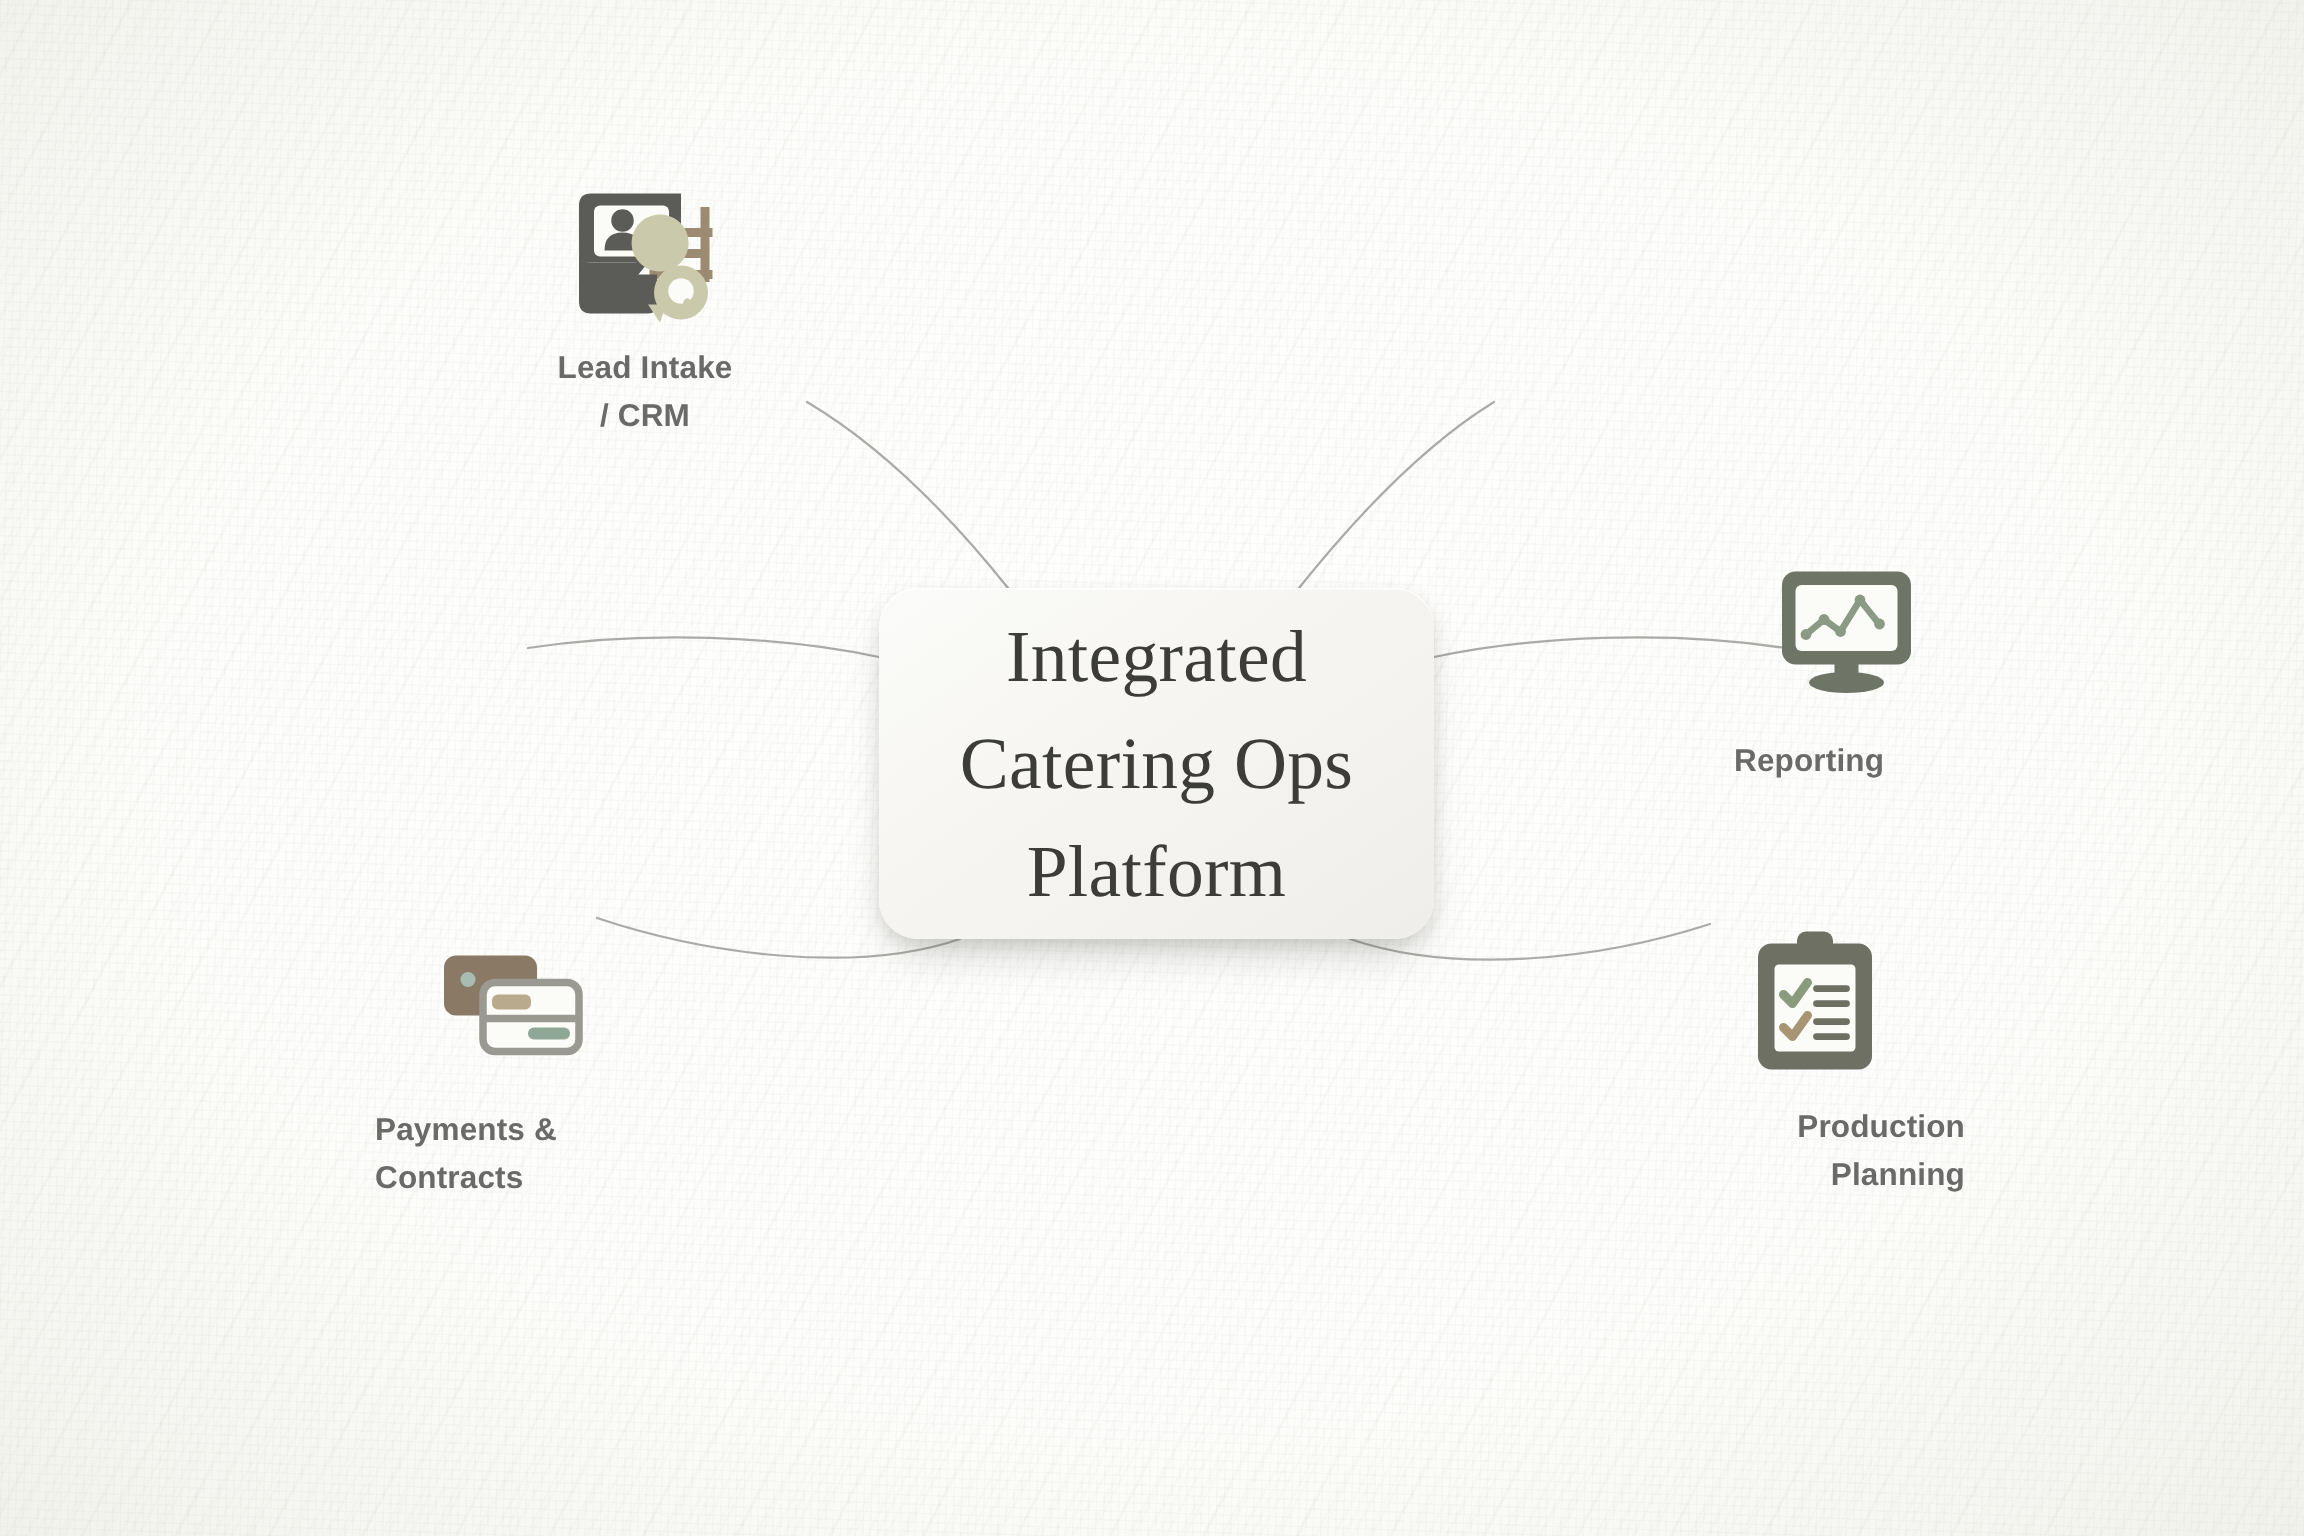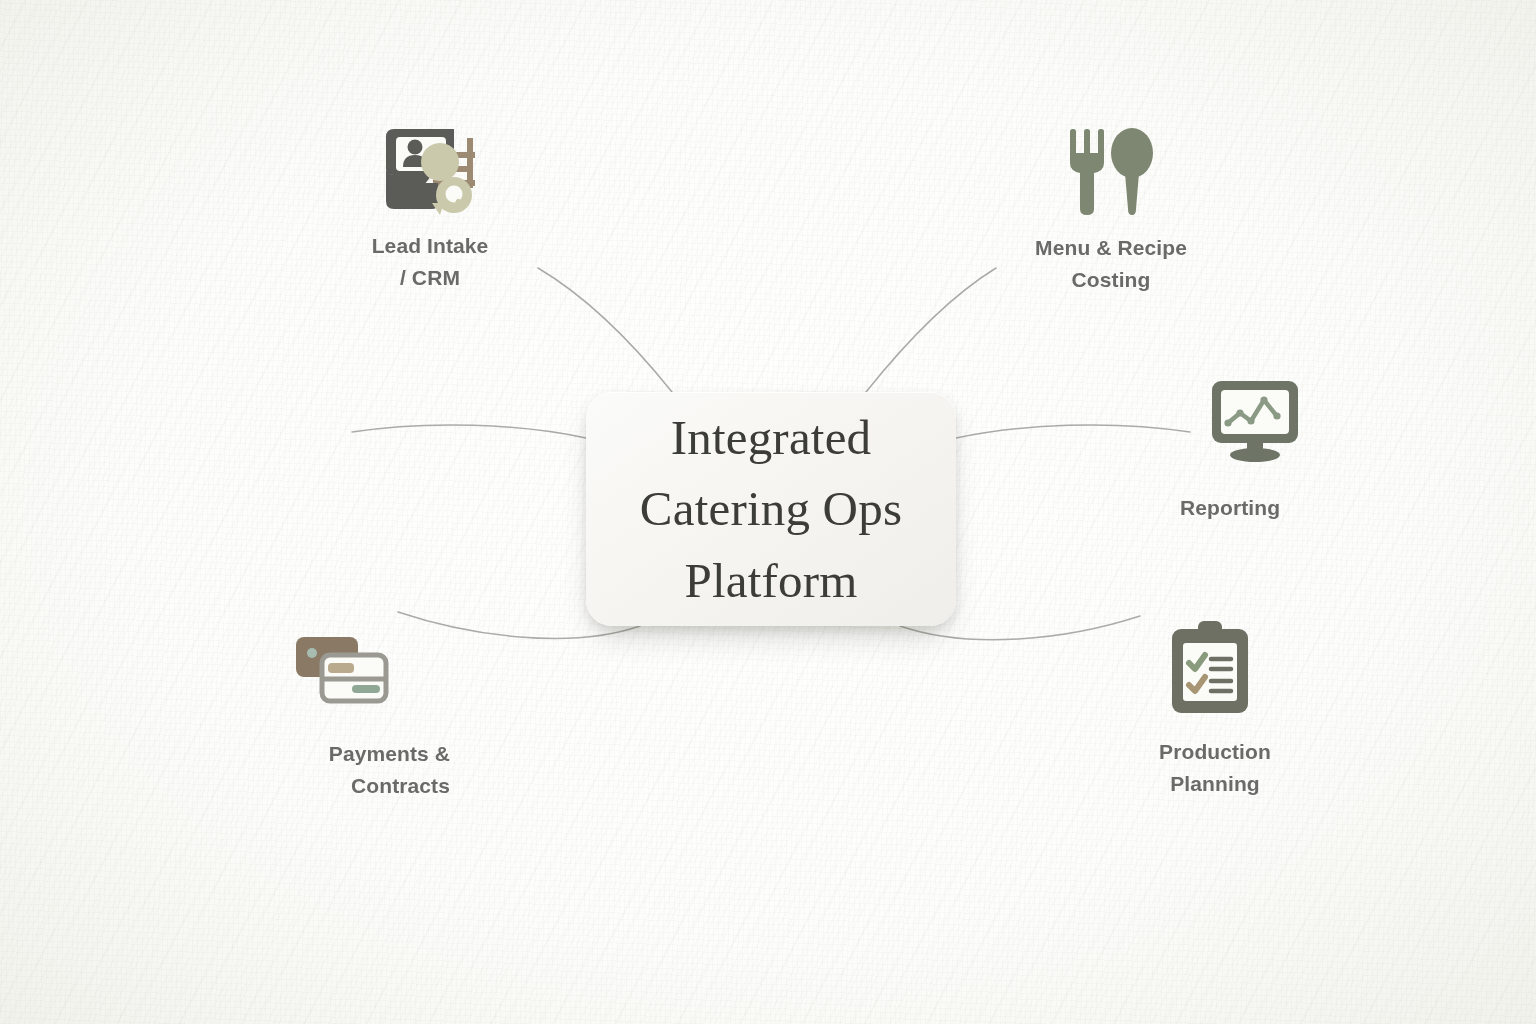--- a/index.html
+++ b/index.html
@@ -130,31 +130,31 @@
   .n-lead .node-label { text-align: center; margin-top: 10px; }
 
   .n-menu      { left: 1000px; top: 122px; width: 222px; }
   .n-menu .node-icon { margin-left: 52px; }
   .n-menu .node-label { text-align: center; margin-top: 12px; }
 
   .n-staff     { left: 196px; top: 384px; width: 200px; }
   .n-staff .node-icon { margin-left: 24px; }
   .n-staff .node-label { text-align: left; margin-top: 14px; }
 
-  .n-report    { left: 1180px; top: 372px; width: 180px; }
+  .n-report    { left: 1156px; top: 372px; width: 180px; }
   .n-report .node-icon { margin-left: 22px; }
   .n-report .node-label { text-align: left; margin-top: 22px; }
 
   .n-pay       { left: 250px; top: 624px; width: 200px; }
   .n-pay .node-icon { margin-left: 38px; }
-  .n-pay .node-label { text-align: right; margin-top: 16px; }
+  .n-pay .node-label { text-align: left; margin-top: 16px; }
 
   .n-prod      { left: 1120px; top: 620px; width: 190px; }
   .n-prod .node-icon { margin-left: 38px; }
-  .n-prod .node-label { text-align: center; margin-top: 18px; }
+  .n-prod .node-label { text-align: right; margin-top: 18px; }
 </style>
 </head>
 <body>
 
 <div id="canvas">
 
   <div class="texture-a"></div>
   <div class="texture-b"></div>
   <div class="texture-c"></div>
 
@@ -205,39 +205,20 @@
         <circle cx="74" cy="72" r="18" fill="#cbc9ab"></circle>
         <path d="M 62,86 L 70,80 L 74,90 Z" fill="#cbc9ab"></path>
         <circle cx="74" cy="71" r="8.5" fill="#fbfbf8"></circle>
         <rect x="78" y="75" width="10" height="5.5" rx="2.5" fill="#cbc9ab" transform="rotate(40 78 75)"></rect>
       </svg>
     </div>
     <div class="node-label">Lead Intake
 / CRM</div>
   </div>
 
-  <div class="node n-menu">
-    <div class="node-icon">
-      <svg width="104" height="96" viewBox="0 0 104 96" xmlns="http://www.w3.org/2000/svg">
-        <g fill="#7d8771">
-
-          <rect x="16" y="6" width="6" height="30" rx="2.5"></rect>
-          <rect x="30" y="6" width="6" height="30" rx="2.5"></rect>
-          <rect x="44" y="6" width="6" height="30" rx="2.5"></rect>
-          <path d="M 16,30 L 50,30 L 50,40 Q 50,48 40,50 L 40,86 Q 40,92 33,92 Q 26,92 26,86
-                   L 26,50 Q 16,48 16,40 Z"></path>
-
-          <ellipse cx="78" cy="30" rx="21" ry="25"></ellipse>
-          <path d="M 71,50 L 85,50 L 82,86 Q 82,92 78,92 Q 74,92 74,86 Z"></path>
-        </g>
-      </svg>
-    </div>
-    <div class="node-label">Menu &amp; Recipe
-Costing</div>
-  </div>
 
   <div class="node n-report">
     <div class="node-icon">
       <svg width="104" height="92" viewBox="0 0 104 92" xmlns="http://www.w3.org/2000/svg">
 
         <rect x="8" y="6" width="86" height="62" rx="9" fill="#6e7566"></rect>
         <rect x="17" y="15" width="68" height="44" rx="4" fill="#fbfbf8"></rect>
 
         <rect x="43" y="66" width="16" height="12" fill="#6e7566"></rect>
         <ellipse cx="51" cy="80" rx="25" ry="7" fill="#6e7566"></ellipse>

